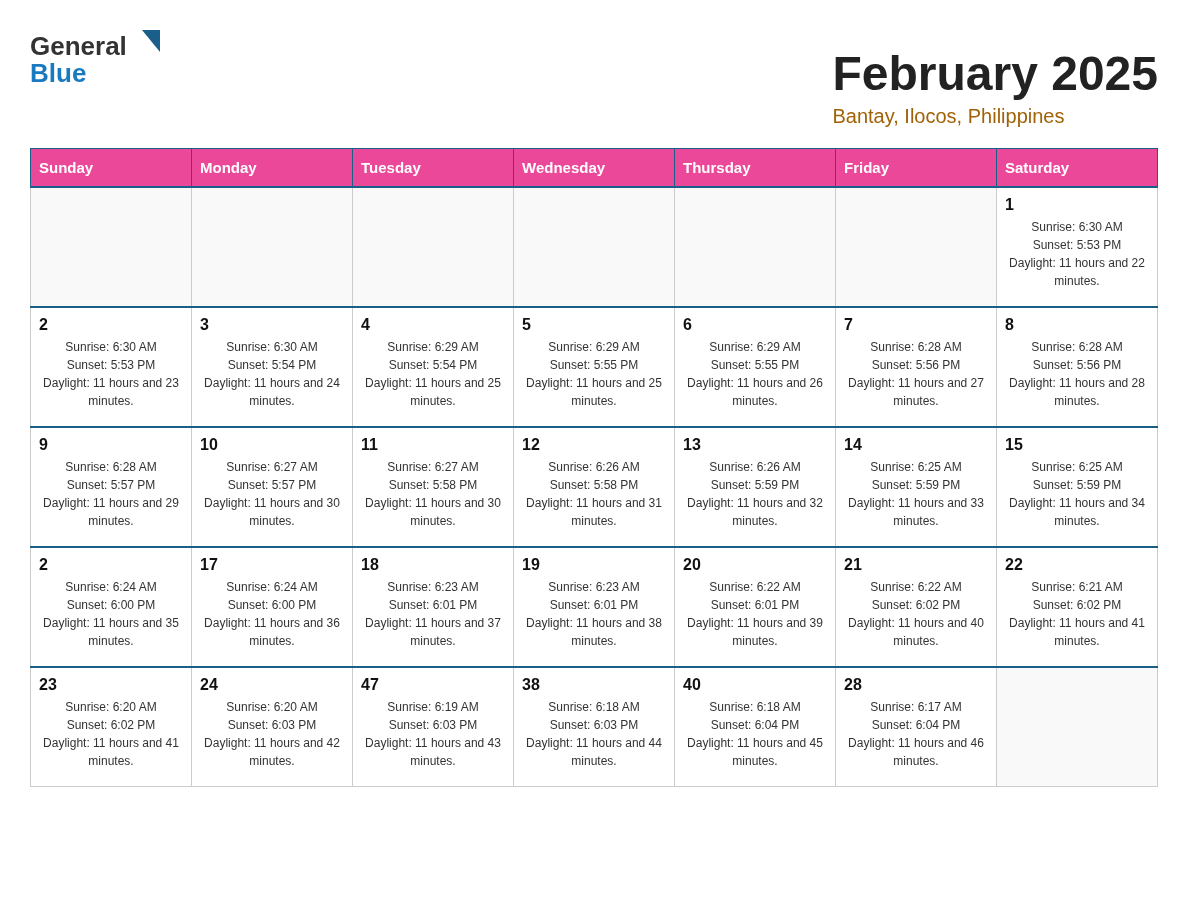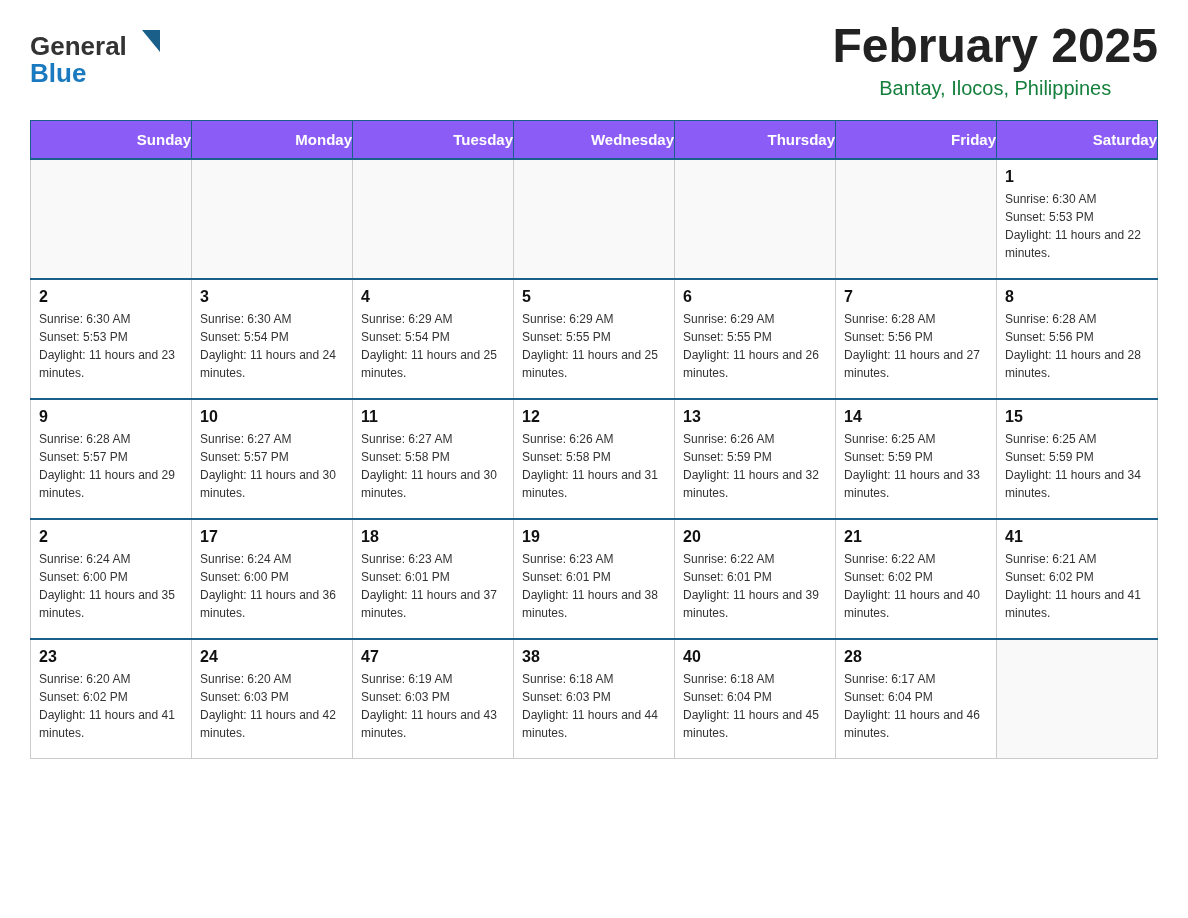--- a/index.html
+++ b/index.html
@@ -10,45 +10,46 @@
       width: 1188px;
       min-height: 918px;
     }
     .header {
       display: flex;
       justify-content: space-between;
       align-items: flex-start;
       margin-bottom: 20px;
     }
     .title-section {
-      text-align: center;
+      text-align: left;
+      margin-top: 28px;
     }
     .month-title {
       font-size: 48px;
       font-weight: bold;
       color: #222;
       line-height: 1.1;
     }
     .location {
       font-size: 20px;
-      color: #15803d;
+      color: #a16207;
       margin-top: 4px;
     }
     .calendar {
       width: 100%;
       border-collapse: collapse;
       table-layout: fixed;
     }
     .calendar thead tr th {
-      background: #8b5cf6;
+      background: #ec4899;
       color: #fff;
       font-size: 15px;
       font-weight: bold;
-      padding: 10px 0;
-      text-align: right;
+      padding: 10px 8px;
+      text-align: left;
       border: 1px solid #1a5f8a;
     }
     .calendar tbody tr td {
       border: 1px solid #ccc;
       border-top: 2px solid #1a5f8a;
       vertical-align: top;
       padding: 8px 8px 10px 8px;
       font-size: 12.5px;
       color: #333;
       height: 120px;
@@ -56,20 +57,21 @@
     .cell-day {
       font-size: 16px;
       font-weight: bold;
       color: #111;
       margin-bottom: 4px;
     }
     .cell-info {
       font-size: 12px;
       color: #333;
       line-height: 1.5;
+      text-align: center;
     }
     .empty-cell {
       background: #f9f9f9;
     }
     
     .logo-svg-wrap {
       width: 160px;
     }
   </style>
 </head>
@@ -197,21 +199,21 @@
         </td>
         <td>
           <div class="cell-day">20</div>
           <div class="cell-info">Sunrise: 6:22 AM<br>Sunset: 6:01 PM<br>Daylight: 11 hours and 39 minutes.</div>
         </td>
         <td>
           <div class="cell-day">21</div>
           <div class="cell-info">Sunrise: 6:22 AM<br>Sunset: 6:02 PM<br>Daylight: 11 hours and 40 minutes.</div>
         </td>
         <td>
-          <div class="cell-day">41</div>
+          <div class="cell-day">22</div>
           <div class="cell-info">Sunrise: 6:21 AM<br>Sunset: 6:02 PM<br>Daylight: 11 hours and 41 minutes.</div>
         </td>
       </tr>
       <tr>
         <td>
           <div class="cell-day">23</div>
           <div class="cell-info">Sunrise: 6:20 AM<br>Sunset: 6:02 PM<br>Daylight: 11 hours and 41 minutes.</div>
         </td>
         <td>
           <div class="cell-day">24</div>

